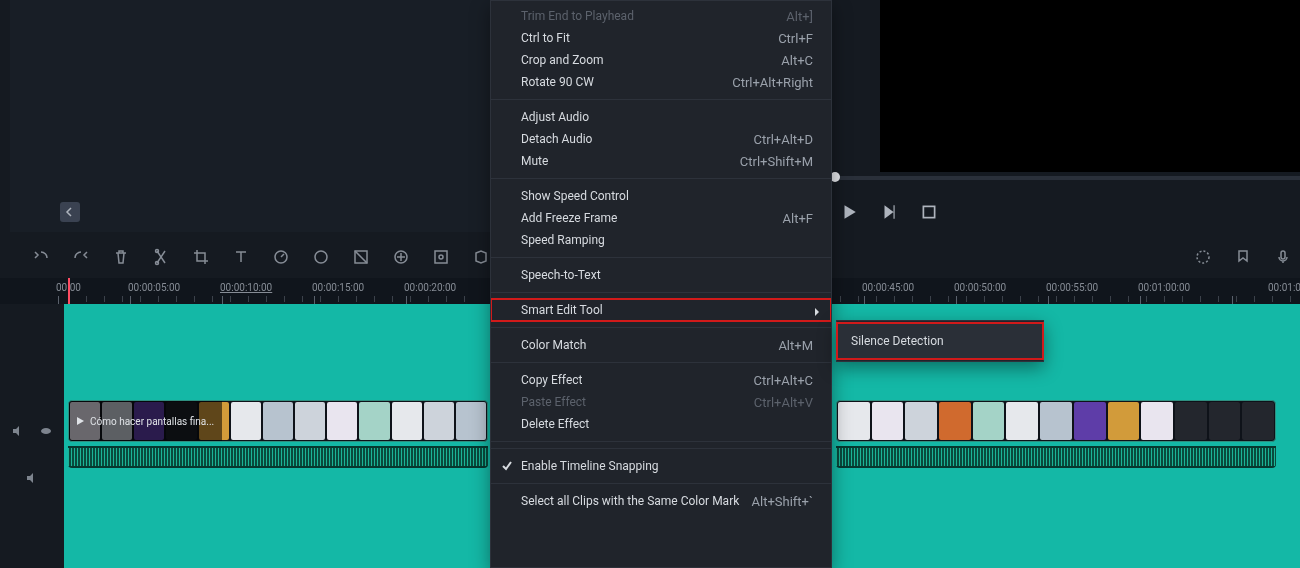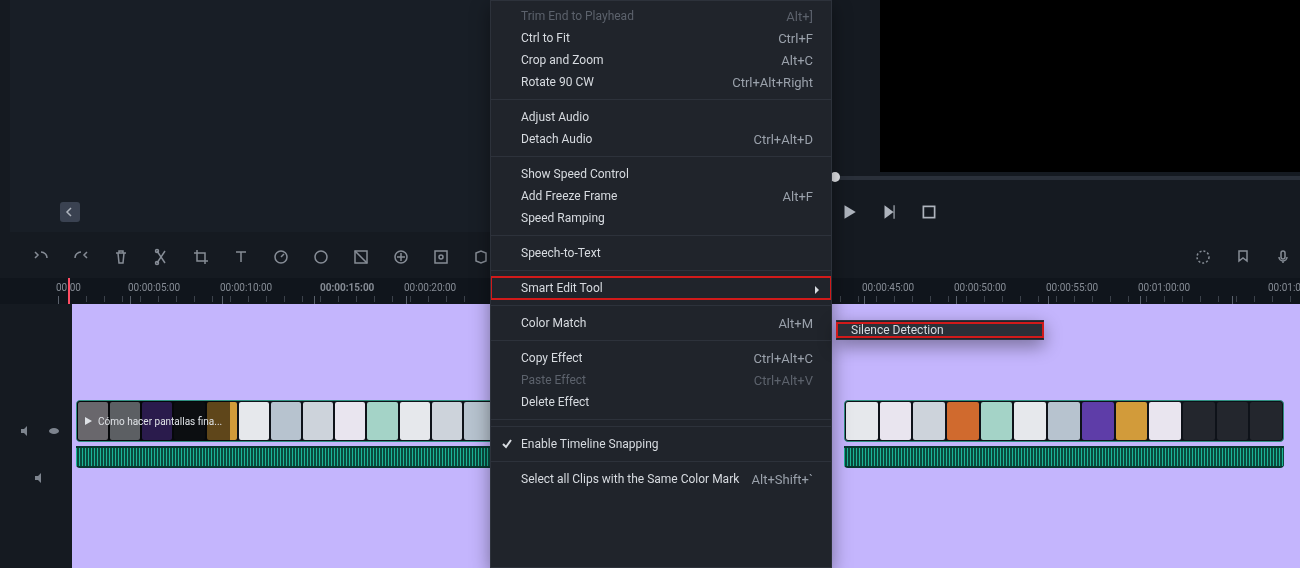--- a/index.html
+++ b/index.html
@@ -66,21 +66,21 @@
 
   .playhead {
     position:absolute; left:68px; top:278px; bottom:0; width:2px; background:#ff4d63;
   }
   .playhead::before{
     content:""; position:absolute; left:-6px; top:48px; width:14px; height:20px;
     background:#ff4d63; border-radius:7px 7px 7px 0;
   }
 
   .tracks {
-    position:absolute; left:0; right:0; top:304px; bottom:0; background:#c4b5fd;margin-left:8px;
+    position:absolute; left:0; right:0; top:304px; bottom:0; background:#14b8a6;
   }
   .track-controls {
     position:absolute; left:0; top:0; bottom:0; width:64px; background:#151a21;
     display:flex; flex-direction:column; gap:30px; align-items:center; padding-top:120px;
   }
   .track-controls .trow { display:flex; gap:14px;}
   .track-controls svg { width:14px; height:14px; fill:#7d848e;}
 
   .clip {
     position:absolute; top:96px; height:42px; background:#0e1219; border:1px solid #2f8f80;
@@ -143,21 +143,21 @@
   .ctx .item .chev svg{width:8px;height:8px;fill:#d7dbe0;}
   .ctx .item.highlight { outline:2px solid #d11a1a; outline-offset:-1px; background:#20242b;} 
 
   
   .submenu {
     position:absolute; left:836px; top:320px; width:208px;
     background:#20242b; border:1px solid #2d323b; box-shadow:0 6px 18px rgba(0,0,0,.4);
     padding:2px 0;
   }
   .submenu .sitem{
-    padding:4px 14px; height:14px; font-size:12px; color:#d7dbe0; cursor:pointer;
+    padding:4px 14px; height:36px; font-size:12px; color:#d7dbe0; cursor:pointer;
     display:flex; align-items:center;
   }
   .submenu .sitem.highlight{
     background:#2a2f37; outline:2px solid #d11a1a; outline-offset:-1px;
   }
 </style>
 </head>
 <body>
 
 <div class="panel-upper-left"></div>
@@ -286,23 +286,23 @@
         <path d="M5 9a4 4 0 008 0M9 13v2"></path>
       </svg>
     </div>
 </div>
 
 <div class="ruler" id="ruler">
     <span class="label" style="left: 56px;">00:00</span>
     <div class="tick major" style="left: 58px;"></div>
     <span class="label" style="left: 128px;">00:00:05:00</span>
     <div class="tick major" style="left: 130px;"></div>
-    <span class="label" style="left: 220px;">00:00:10:00</span>
+    <span class="label" style="left: 220px; text-decoration: underline;">00:00:10:00</span>
     <div class="tick major" style="left: 222px;"></div>
-    <span class="label" style="left: 320px; font-weight: bold;">00:00:15:00</span>
+    <span class="label" style="left: 312px;">00:00:15:00</span>
     <div class="tick major" style="left: 314px;"></div>
     <span class="label" style="left: 404px;">00:00:20:00</span>
     <div class="tick major" style="left: 406px;"></div>
     <span class="label" style="left: 862px;">00:00:45:00</span>
     <div class="tick major" style="left: 864px;"></div>
     <span class="label" style="left: 954px;">00:00:50:00</span>
     <div class="tick major" style="left: 956px;"></div>
     <span class="label" style="left: 1046px;">00:00:55:00</span>
     <div class="tick major" style="left: 1048px;"></div>
     <span class="label" style="left: 1138px;">00:01:00:00</span>
@@ -443,20 +443,24 @@
       <span class="kbd">Ctrl+Alt+Right</span>
     </div>
     <div class="sep"></div>
     <div class="item">
       <span>Adjust Audio</span>
     </div>
     <div class="item">
       <span>Detach Audio</span>
       <span class="kbd">Ctrl+Alt+D</span>
     </div>
+    <div class="item">
+      <span>Mute</span>
+      <span class="kbd">Ctrl+Shift+M</span>
+    </div>
     <div class="sep"></div>
     <div class="item">
       <span>Show Speed Control</span>
     </div>
     <div class="item">
       <span>Add Freeze Frame</span>
       <span class="kbd">Alt+F</span>
     </div>
     <div class="item">
       <span>Speed Ramping</span>

